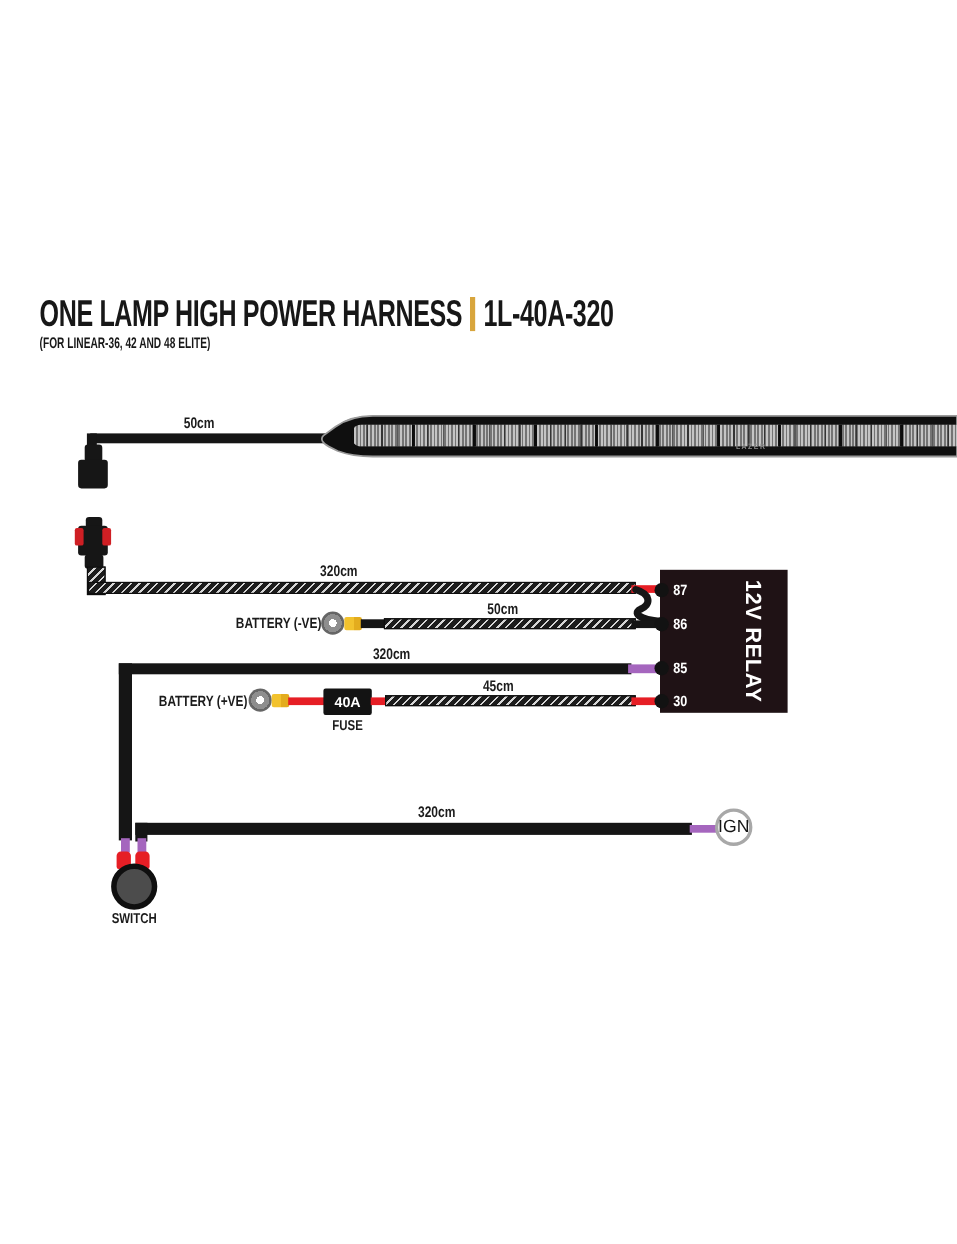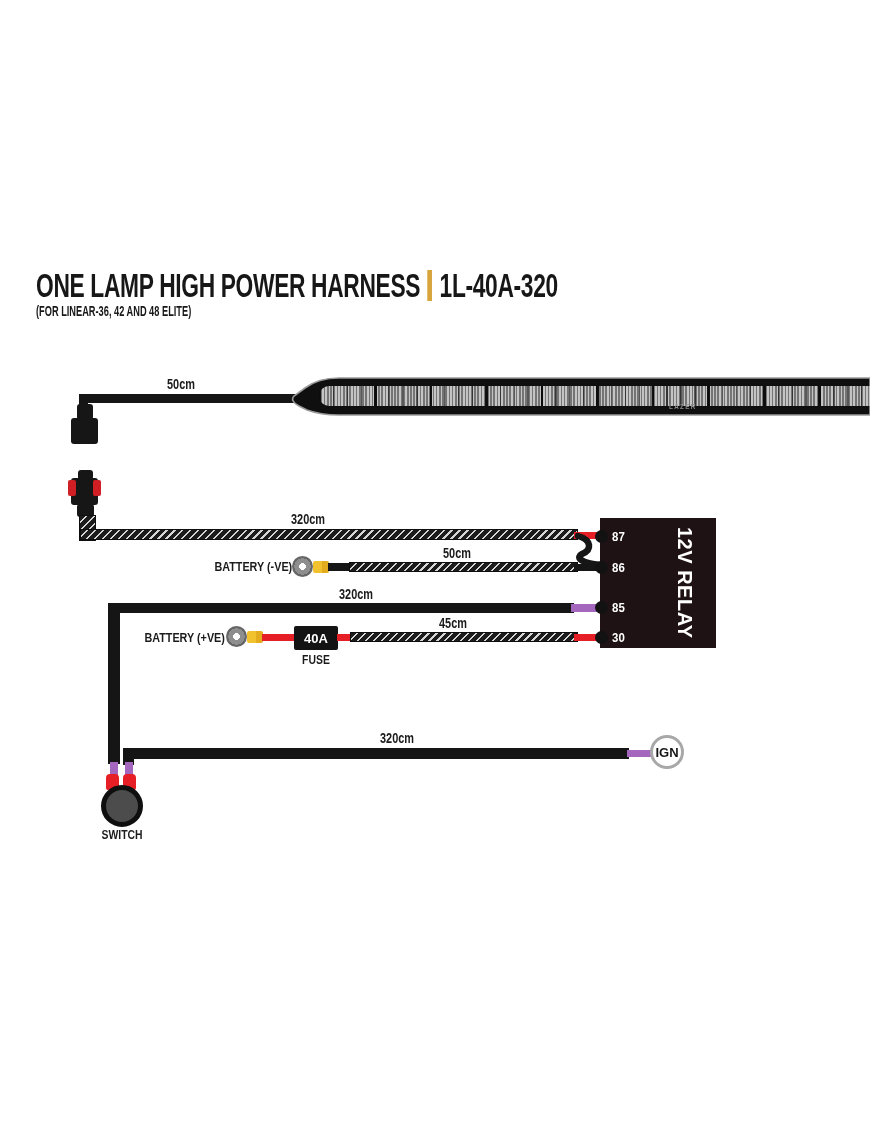--- a/index.html
+++ b/index.html
@@ -49,21 +49,21 @@
   .relay-title{
     position:absolute;left:664px;top:518px;width:40px;height:130px;display:flex;
     align-items:center;justify-content:center;writing-mode:vertical-rl;
     color:#fff;font-weight:bold;font-size:20px;letter-spacing:0.5px;white-space:nowrap;
   }
   .fuse{position:absolute;left:294px;top:626px;width:44px;height:24px;background:#131313;border-radius:2px;
     display:flex;align-items:center;justify-content:center;color:#fff;font-weight:bold;font-size:13px;}
   .ign{
     position:absolute;left:650px;top:735px;width:34px;height:34px;border-radius:50%;
     border:3.5px solid #a8a8a8;background:#fff;box-sizing:border-box;display:flex;
-    align-items:center;justify-content:center;font-weight:bold;font-size:13px;color:#151515;
+    align-items:center;justify-content:center;font-weight:normal;font-size:16px;color:#151515;
   }
   .switch{
     position:absolute;left:101px;top:785px;width:42px;height:42px;border-radius:50%;
     border:5px solid #0f0f0f;background:#4c4c4c;box-sizing:border-box;
   }
   
   .lamp-svg{position:absolute;left:287px;top:376px;}
   .led-strip{
     position:absolute;left:319px;top:386px;width:551px;height:20px;border-radius:10px 0 0 10px;
     background-color:#7a7a7a;

